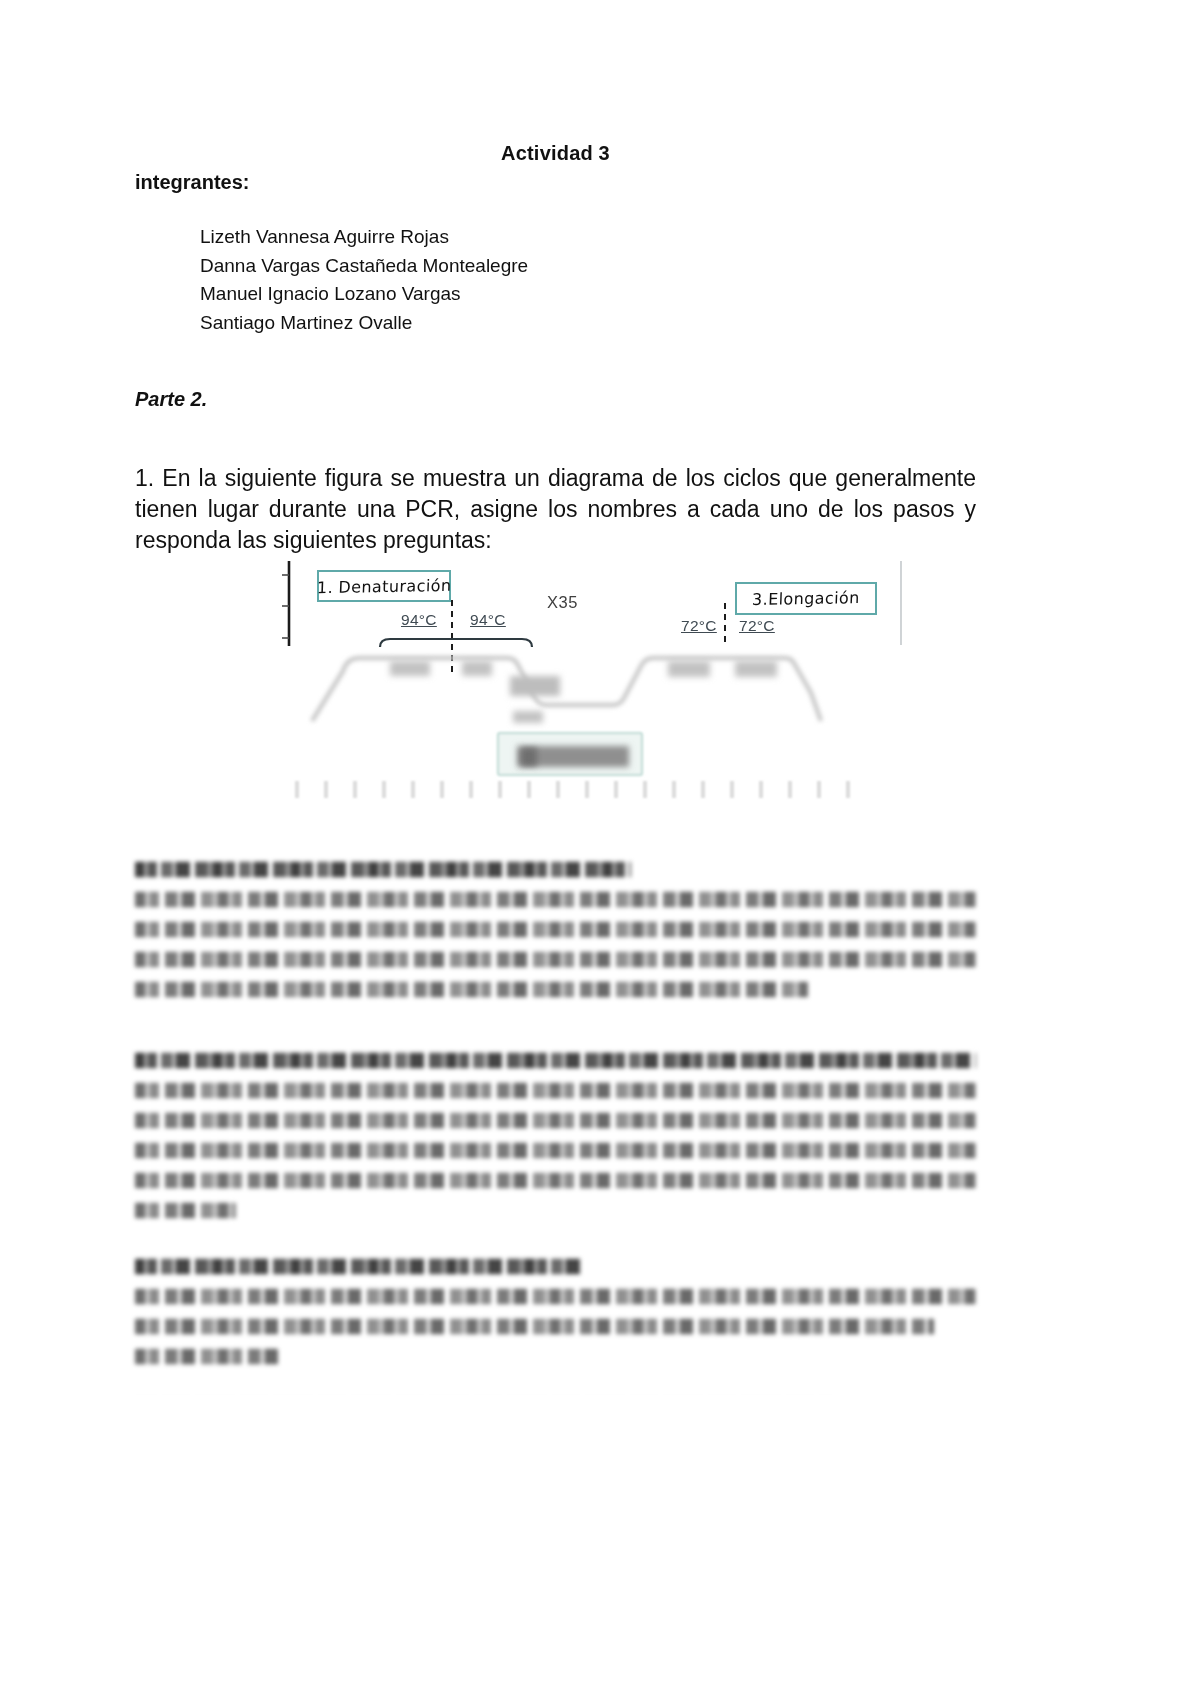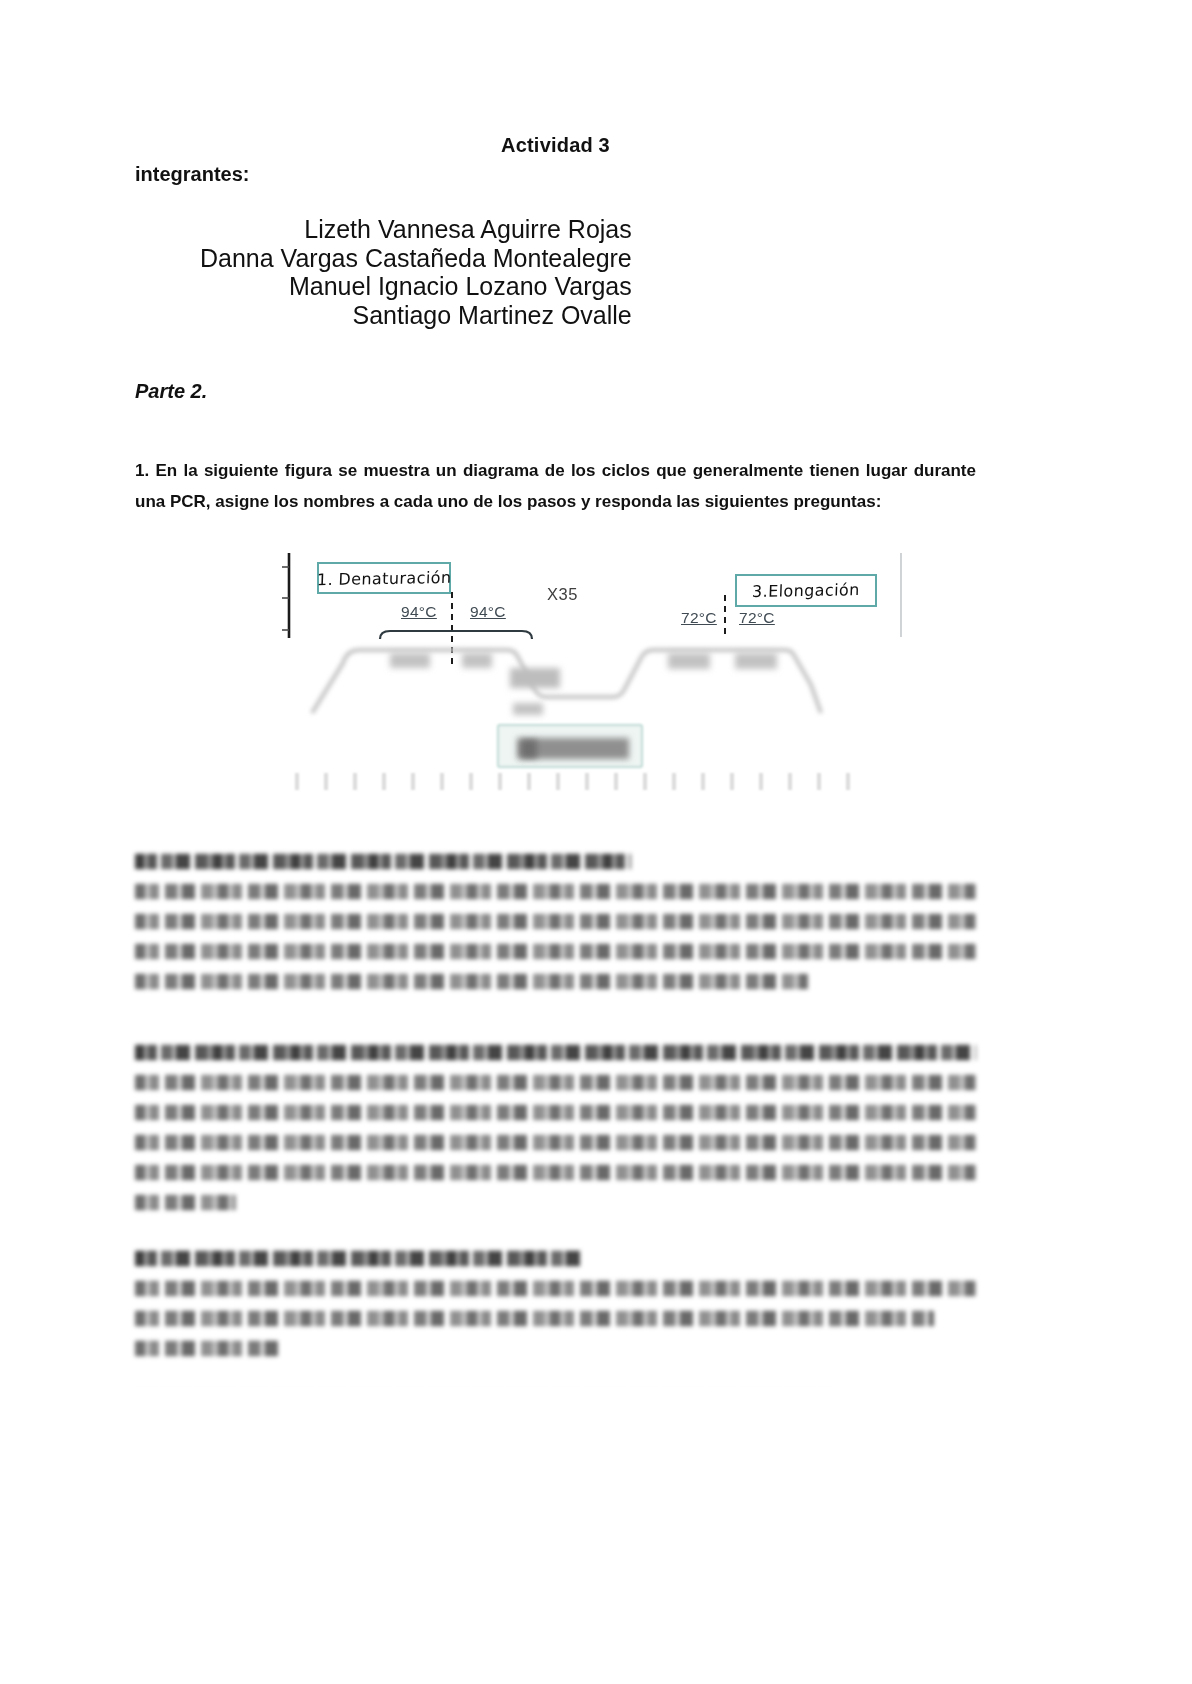--- a/index.html
+++ b/index.html
@@ -3,32 +3,33 @@
 <meta charset="utf-8">
 <style>
   html,body{margin:0;padding:0;background:#ffffff;}
   .page{
     position:relative;
     width:1192px;height:1387px;
     background:#ffffff;
     font-family:"Liberation Sans","DejaVu Sans",sans-serif;
     color:#111;
     overflow:hidden;
-  }
-  .abs{position:absolute;text-align:right;}
+    margin-top:8px;
+  }
+  .abs{position:absolute;}
   .doc-title{
     left:135px;top:134px;width:841px;
     text-align:center;font-weight:bold;font-size:20px;letter-spacing:.2px;
   }
   .members-label{left:135px;top:163px;font-weight:bold;font-size:20px;}
-  .members{left:200px;top:215px;font-size:25px;line-height:28.5px;}
+  .members{left:200px;top:215px;font-size:19px;line-height:28.5px;}
   .part-label{left:135px;top:380px;font-weight:bold;font-size:20px;font-style:italic;}
   .question1{
     left:135px;top:455px;width:841px;
-    font-weight:bold;font-size:17px;line-height:31px;
+    font-weight:normal;font-size:23px;line-height:31px;
     text-align:justify;text-justify:inter-word;
   }
   
   .figure{left:255px;top:545px;width:660px;height:262px;}
   .figure svg{position:absolute;left:0;top:0;}
   .hand-box{
     position:absolute;border:2px solid #5fa9a9;background:#fff;
     display:flex;align-items:center;justify-content:center;
     font-family:"DejaVu Sans",sans-serif;font-size:16px;color:#101010;
     white-space:nowrap;

